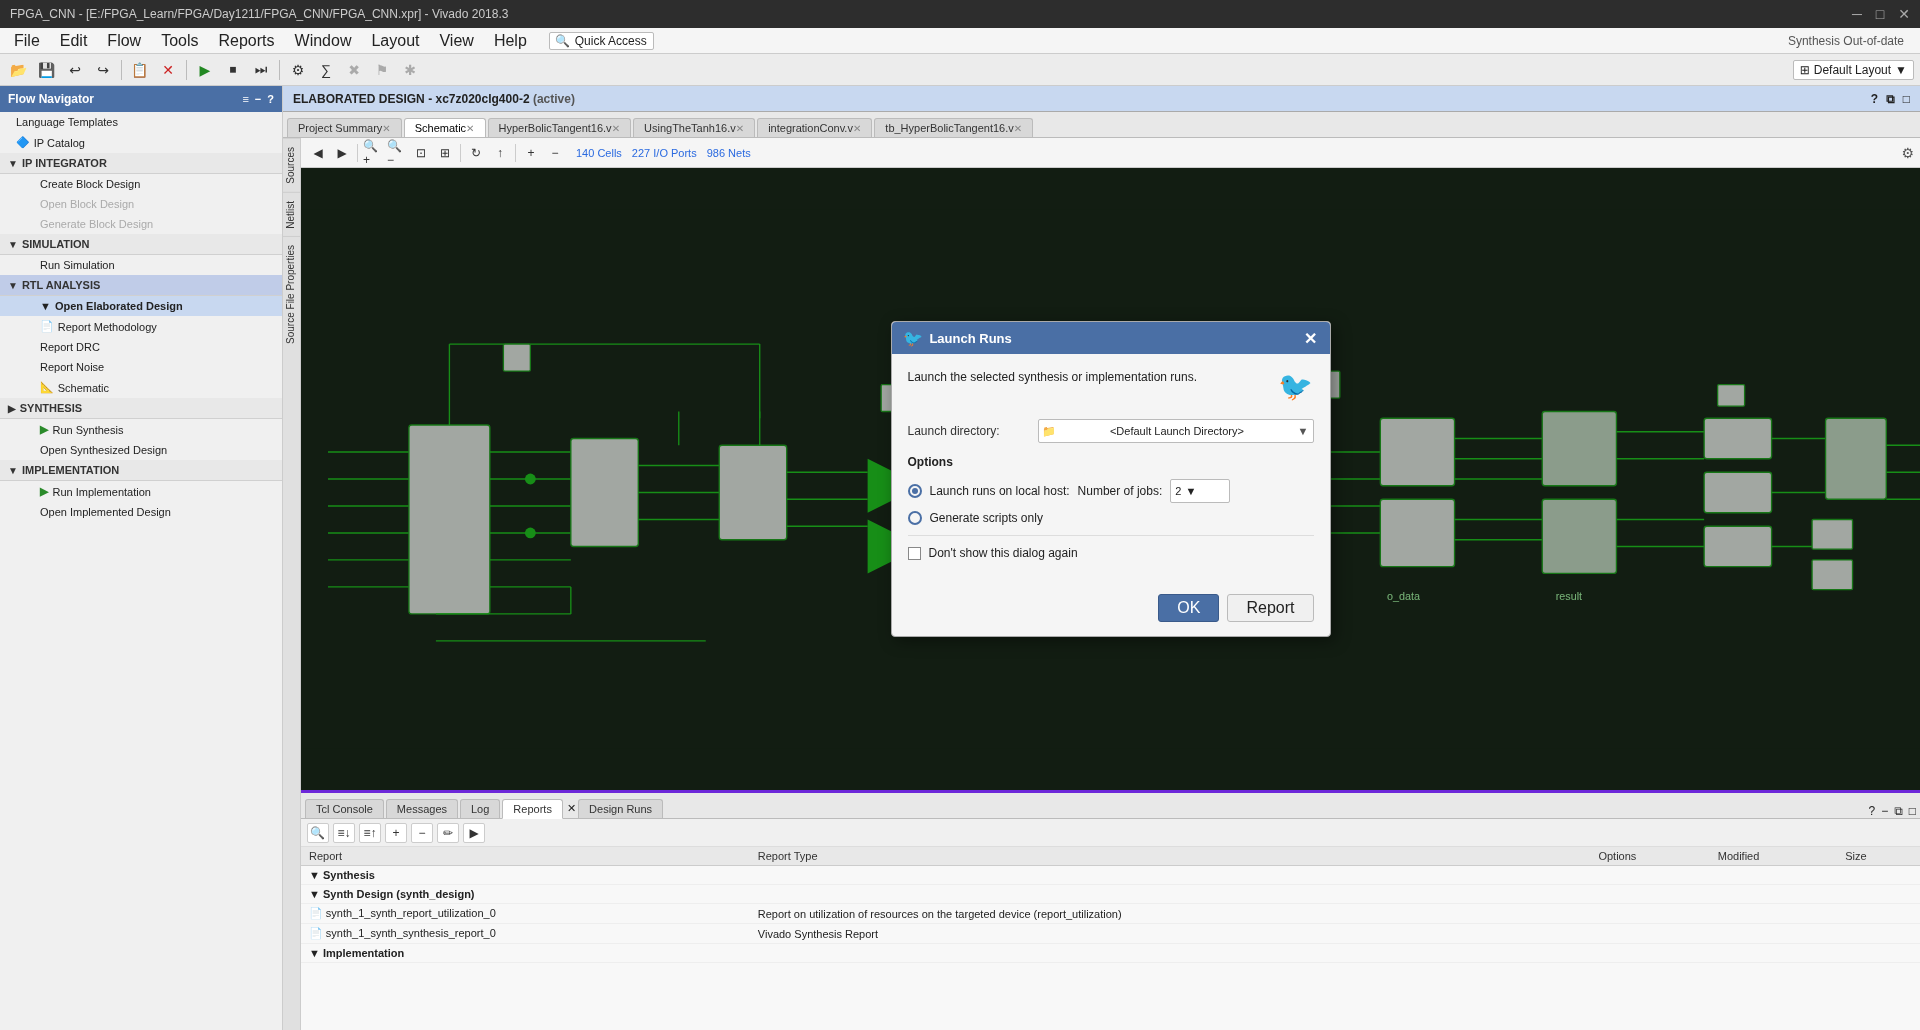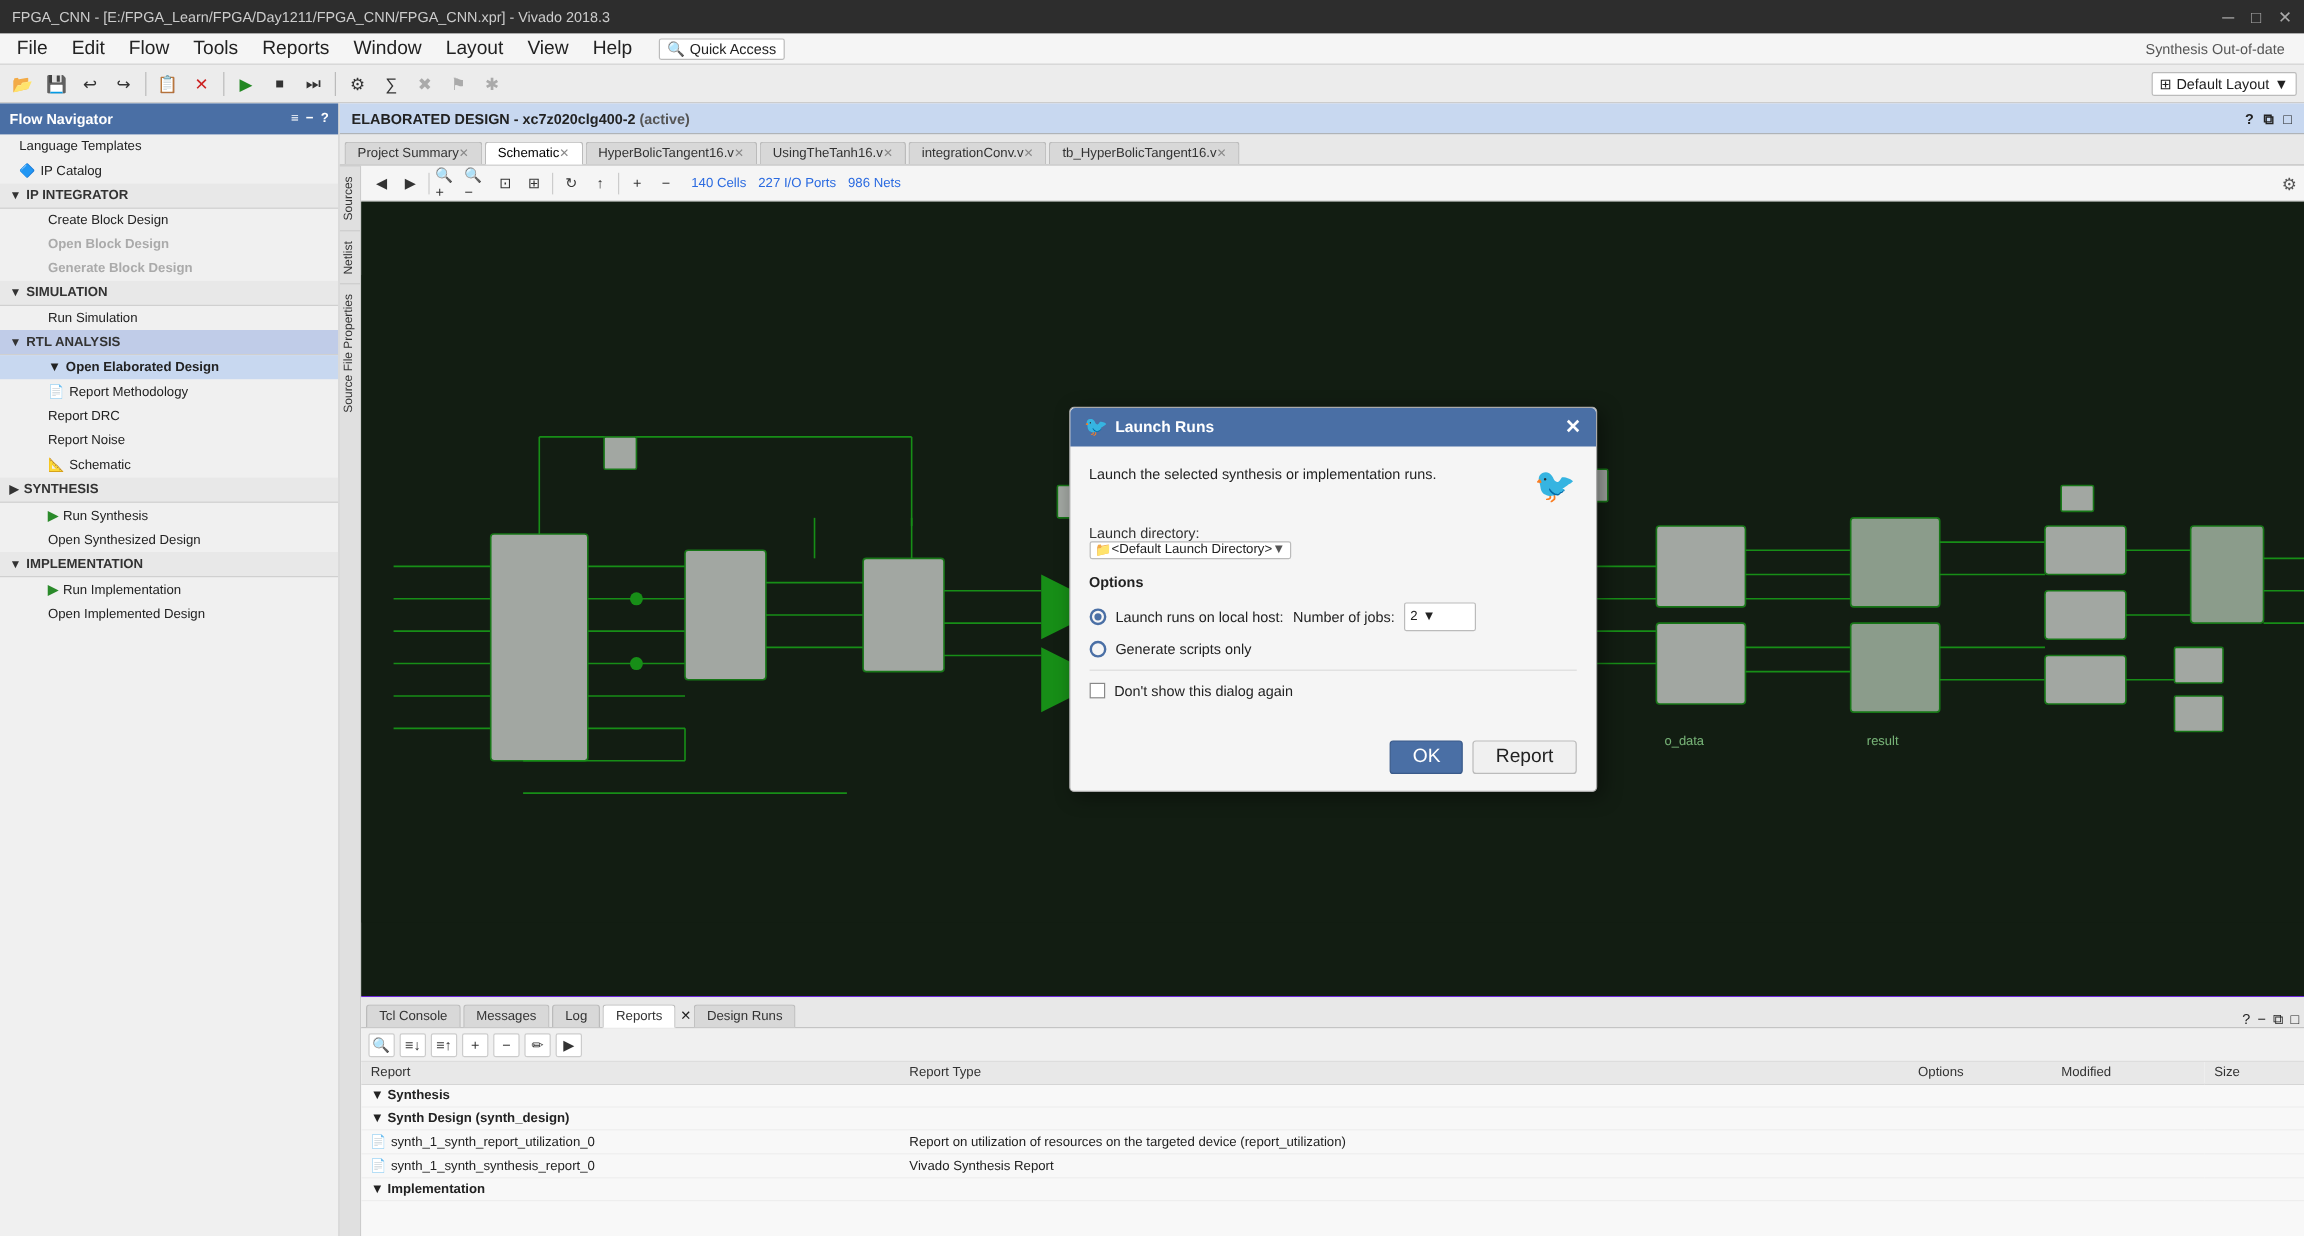--- a/index.html
+++ b/index.html
@@ -143,21 +143,21 @@
       font-size: 11px;
       color: #222;
       cursor: pointer;
       display: flex;
       align-items: center;
       gap: 4px;
     }
     .nav-item.sub { padding-left: 40px; }
     .nav-item.subsub { padding-left: 40px; }
     .nav-item.selected-section { background: #c8d8f0; font-weight: bold; }
-    .nav-item.grayed { color: #aaa; font-weight: bold; }
+    .nav-item.grayed { color: #aaa; }
     .nav-run-btn {
       color: #2a8a2a;
       font-weight: bold;
     }
 
     
     #content-area {
       flex: 1;
       display: flex;
       flex-direction: column;
@@ -266,22 +266,22 @@
     
     #schematic-canvas {
       flex: 1;
       background: #1a2a1a;
       overflow: hidden;
       position: relative;
     }
 
     
     #bottom-panel {
-      height: 200px;
-      border-top: 1px solid #6d28d9;
+      height: 240px;
+      border-top: 3px solid #6d28d9;
       background: #f8f8f8;
       display: flex;
       flex-direction: column;
     }
     #bottom-tabs {
       height: 26px;
       background: #e8e8e8;
       border-bottom: 1px solid #bbb;
       display: flex;
       align-items: flex-end;
@@ -389,24 +389,23 @@
       font-size: 12px;
       color: #222;
       margin-bottom: 16px;
       display: flex;
       align-items: flex-start;
       justify-content: space-between;
     }
     #modal-desc-icon { font-size: 28px; color: #8aba44; margin-left: 10px; }
     .modal-row {
       display: flex;
-      align-items: flex-start;
+      align-items: center;
       margin-bottom: 12px;
       font-size: 12px;
-      flex-direction: column;
     }
     .modal-label { width: 130px; color: #333; }
     .modal-select {
       flex: 1;
       height: 24px;
       border: 1px solid #bbb;
       border-radius: 2px;
       background: white;
       font-size: 11px;
       padding: 0 4px;

